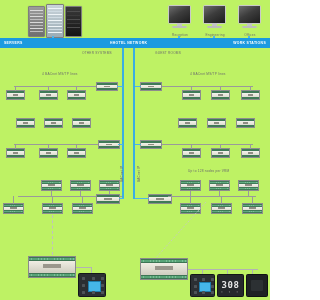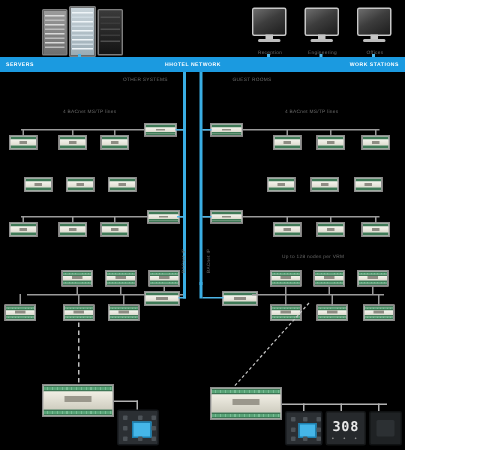--- a/index.html
+++ b/index.html
@@ -1,19 +1,19 @@
 <!DOCTYPE html>
 <html><head>
 <meta charset="utf-8">
 <style>
   html,body{margin:0;padding:0;background:#ffffff;}
   body{width:270px;height:300px;overflow:hidden;
        font-family:"Liberation Sans",sans-serif;
        -webkit-font-smoothing:none;}
-  #stage{position:relative;width:270px;height:300px;background:#000000;}
+  #stage{position:relative;width:270px;height:300px;background:#bef264;}
 
   
   .abs{position:absolute;}
 
   
   .bluebar{background:#1b9ae0;height:10px;}
   .bar-label{
     position:absolute;color:#ffffff;font-size:3.4px;letter-spacing:.35px;
     font-weight:bold;line-height:10px;white-space:nowrap;
   }

